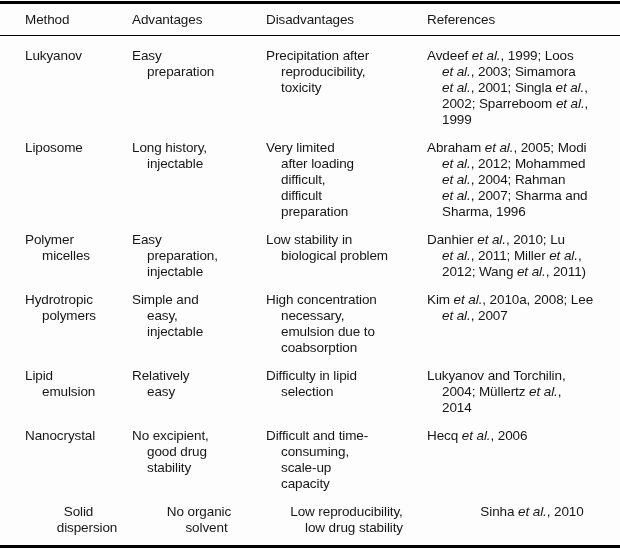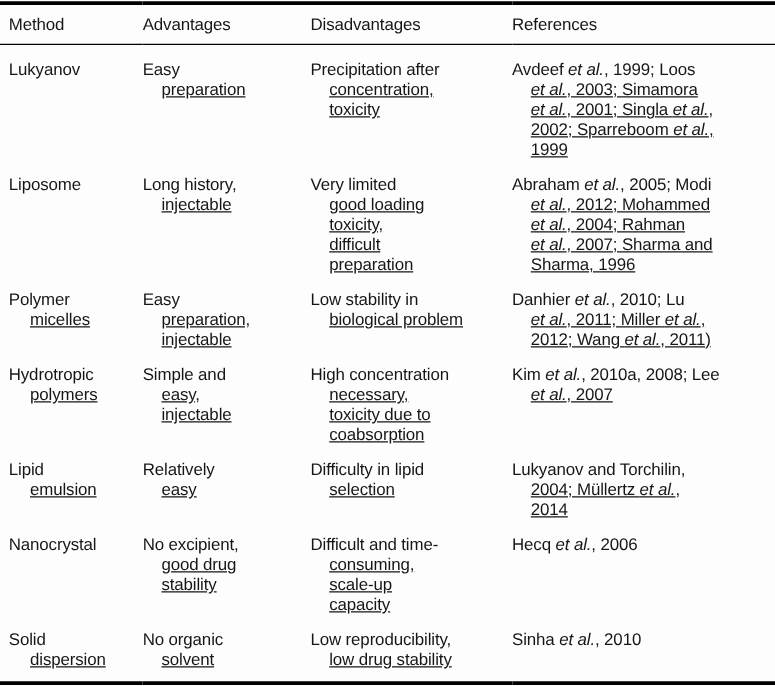--- a/index.html
+++ b/index.html
@@ -27,27 +27,27 @@
     font-weight:400;
     text-align:left;
     vertical-align:top;
     padding:8px 0 8px 0;
     border-bottom:1.5px solid var(--rule);
   }
   tbody td{
     vertical-align:top;
     padding:12px 0 0 0;
   }
-  tbody tr:last-child td{padding-bottom:9px;}
-  .col-method{width:107px;padding-left:7px;}
+  tbody tr:last-child td{padding-bottom:9px;text-align:center;}
+  .col-method{width:107px;padding-left:25px;}
   .col-advantages{width:134px;}
   .col-disadvantages{width:161px;}
   .col-references{width:210px;margin-top:48px;}
   .line{line-height:16px;white-space:nowrap;}
-  .line.cont{padding-left:15px;text-decoration:underline;}
+  .line.cont{padding-left:15px;}
   .col-method .line.cont{padding-left:17px;}
   i{font-style:italic;}
 </style>
 </head>
 <body>
 
 <table class="paper-table">
   <thead>
     <tr>
       <th class="col-method">Method</th>
@@ -60,43 +60,43 @@
       <tr>
         <td class="col-method">
           <div class="line">Lukyanov</div>
         </td>
         <td class="col-advantages">
           <div class="line">Easy</div>
           <div class="line cont">preparation</div>
         </td>
         <td class="col-disadvantages">
           <div class="line">Precipitation after</div>
-          <div class="line cont">concentration,</div>
+          <div class="line cont">reproducibility,</div>
           <div class="line cont">toxicity</div>
         </td>
         <td class="col-references">
           <div class="line">Avdeef <i>et al.</i>, 1999; Loos</div>
           <div class="line cont"><i>et al.</i>, 2003; Simamora</div>
           <div class="line cont"><i>et al.</i>, 2001; Singla <i>et al.</i>,</div>
           <div class="line cont">2002; Sparreboom <i>et al.</i>,</div>
           <div class="line cont">1999</div>
         </td>
       </tr>
       <tr>
         <td class="col-method">
           <div class="line">Liposome</div>
         </td>
         <td class="col-advantages">
           <div class="line">Long history,</div>
           <div class="line cont">injectable</div>
         </td>
         <td class="col-disadvantages">
           <div class="line">Very limited</div>
-          <div class="line cont">good loading</div>
-          <div class="line cont">toxicity,</div>
+          <div class="line cont">after loading</div>
+          <div class="line cont">difficult,</div>
           <div class="line cont">difficult</div>
           <div class="line cont">preparation</div>
         </td>
         <td class="col-references">
           <div class="line">Abraham <i>et al.</i>, 2005; Modi</div>
           <div class="line cont"><i>et al.</i>, 2012; Mohammed</div>
           <div class="line cont"><i>et al.</i>, 2004; Rahman</div>
           <div class="line cont"><i>et al.</i>, 2007; Sharma and</div>
           <div class="line cont">Sharma, 1996</div>
         </td>
@@ -127,21 +127,21 @@
           <div class="line cont">polymers</div>
         </td>
         <td class="col-advantages">
           <div class="line">Simple and</div>
           <div class="line cont">easy,</div>
           <div class="line cont">injectable</div>
         </td>
         <td class="col-disadvantages">
           <div class="line">High concentration</div>
           <div class="line cont">necessary,</div>
-          <div class="line cont">toxicity due to</div>
+          <div class="line cont">emulsion due to</div>
           <div class="line cont">coabsorption</div>
         </td>
         <td class="col-references">
           <div class="line">Kim <i>et al.</i>, 2010a, 2008; Lee</div>
           <div class="line cont"><i>et al.</i>, 2007</div>
         </td>
       </tr>
       <tr>
         <td class="col-method">
           <div class="line">Lipid</div>

